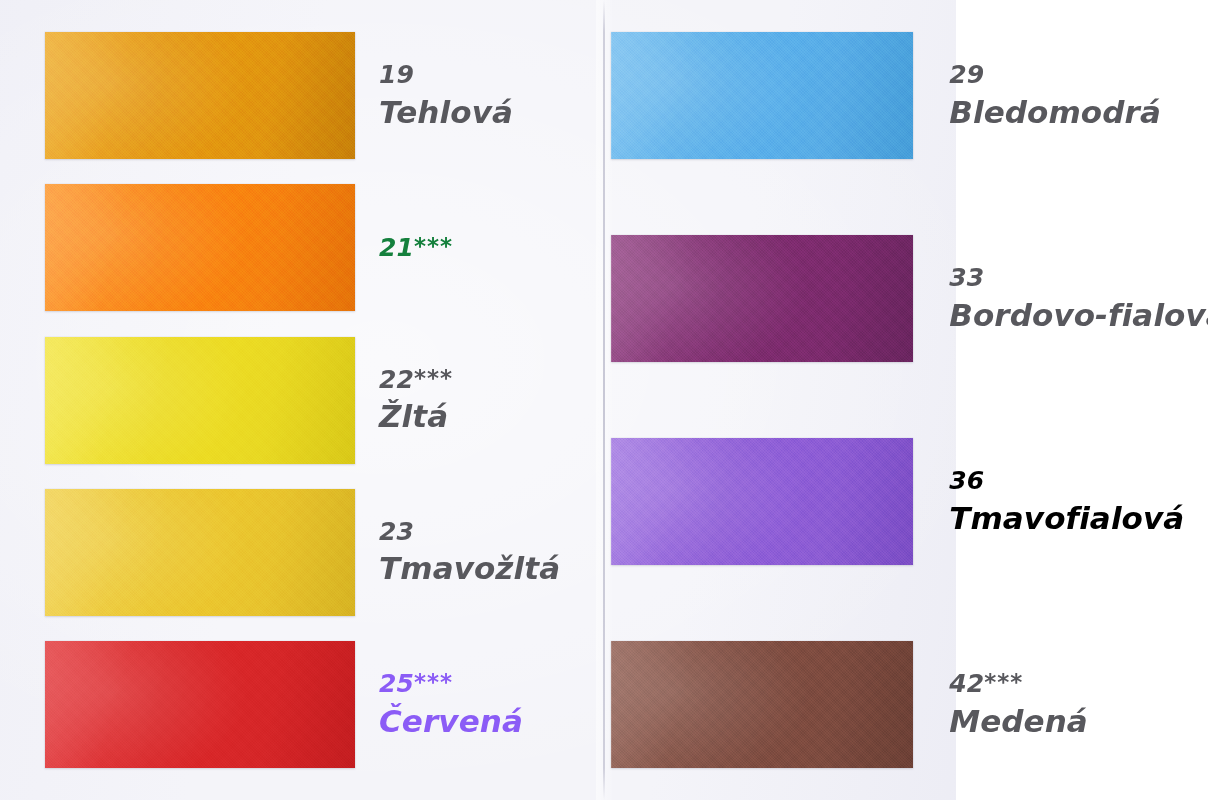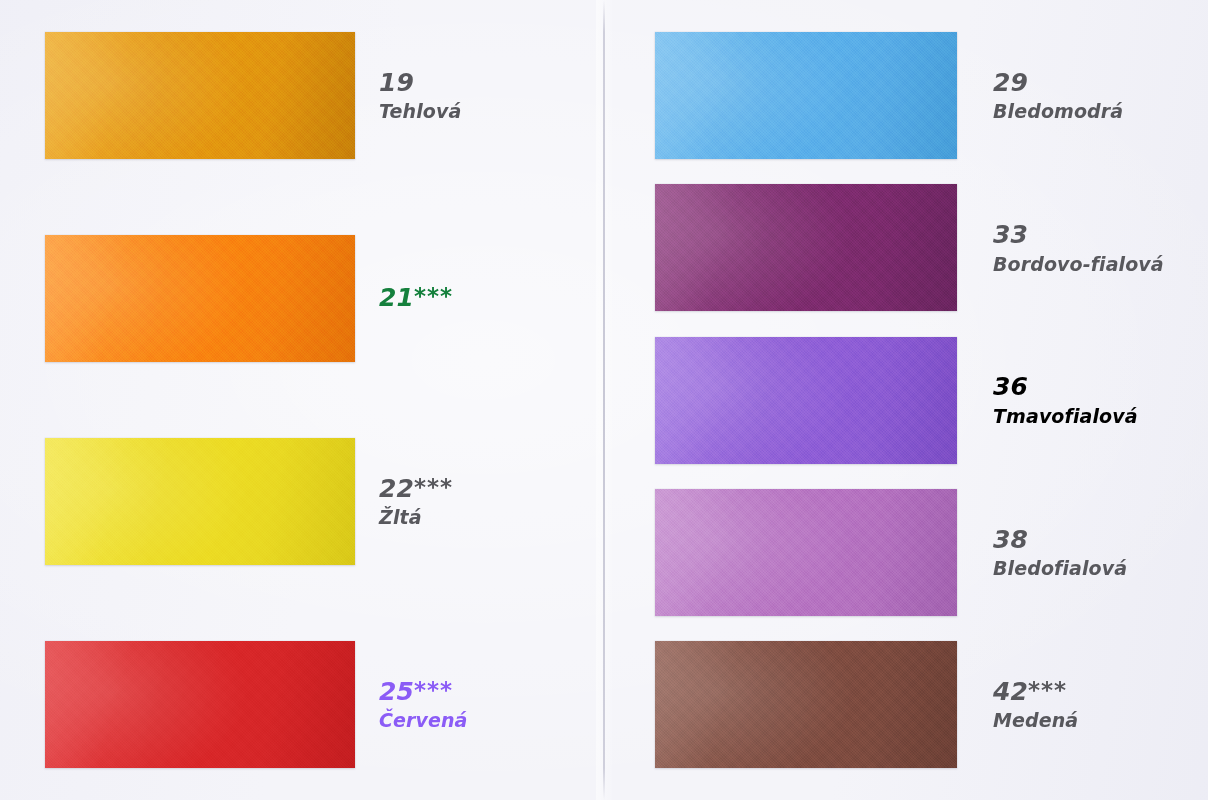--- a/index.html
+++ b/index.html
@@ -9,21 +9,21 @@
   }
   body {
     width: 1208px;
     height: 800px;
     font-family: "DejaVu Sans", "Liberation Sans", sans-serif;
     overflow: hidden;
   }
 
   .page {
     position: relative;
-    width: 1208px;
+    width: 956px;
     height: 800px;
     background: #f4f4f9;
     display: flex;
   }
 
   
   .page::after {
     content: "";
     position: absolute;
     inset: 0;
@@ -133,21 +133,21 @@
     display: block;
     font-size: 25px;
   }
   .label .code .stars {
     font-size: 23px;
     letter-spacing: 1px;
     vertical-align: 2px;
   }
   .label .name {
     display: block;
-    font-size: 19px;
+    font-size: 31px;
   }
 </style>
 </head>
 <body>
 
 <div class="page" style="background: rgb(244, 244, 249);">
 
   <div class="divider-glow"></div>
   <div class="divider"></div>
 
@@ -170,20 +170,27 @@
       </div>
 
       <div class="row">
         <div class="swatch" style="background: linear-gradient(100deg, rgb(242, 228, 58) 0%, rgb(236, 219, 34) 38%, rgb(236, 219, 34) 72%, rgb(226, 208, 24) 100%);"></div>
         <div class="label" style="color: rgb(88, 88, 93);">
           <span class="code"><span>22</span><span class="stars">***</span></span>
           <span class="name">Žltá</span>
         </div>
       </div>
 
+      <div class="row">
+        <div class="swatch" style="background: linear-gradient(100deg, rgb(240, 206, 68) 0%, rgb(235, 197, 45) 38%, rgb(235, 197, 45) 72%, rgb(224, 185, 34) 100%);"></div>
+        <div class="label" style="color: rgb(88, 88, 93);">
+          <span class="code"><span>23</span><span class="stars"></span></span>
+          <span class="name">Tmavožltá</span>
+        </div>
+      </div>
 
       <div class="row">
         <div class="swatch" style="background: linear-gradient(100deg, rgb(225, 49, 52) 0%, rgb(216, 37, 39) 38%, rgb(216, 37, 39) 72%, rgb(203, 29, 32) 100%);"></div>
         <div class="label" style="color: #8b5cf6;">
           <span class="code"><span>25</span><span class="stars">***</span></span>
           <span class="name">Červená</span>
         </div>
       </div>
 
     </div>
@@ -209,27 +216,20 @@
       </div>
 
       <div class="row">
         <div class="swatch" style="background: linear-gradient(100deg, rgb(154, 109, 223) 0%, rgb(139, 91, 214) 38%, rgb(139, 91, 214) 72%, rgb(125, 78, 204) 100%);"></div>
         <div class="label" style="color: #000000;">
           <span class="code"><span>36</span><span class="stars"></span></span>
           <span class="name">Tmavofialová</span>
         </div>
       </div>
 
-      <div class="row">
-        <div class="swatch" style="background: linear-gradient(100deg, rgb(190, 128, 201) 0%, rgb(180, 112, 192) 38%, rgb(180, 112, 192) 72%, rgb(167, 99, 181) 100%);"></div>
-        <div class="label" style="color: rgb(88, 88, 93);">
-          <span class="code"><span>38</span><span class="stars"></span></span>
-          <span class="name">Bledofialová</span>
-        </div>
-      </div>
 
       <div class="row">
         <div class="swatch" style="background: linear-gradient(100deg, rgb(135, 84, 72) 0%, rgb(123, 74, 62) 38%, rgb(123, 74, 62) 72%, rgb(110, 65, 54) 100%);"></div>
         <div class="label" style="color: rgb(88, 88, 93);">
           <span class="code"><span>42</span><span class="stars">***</span></span>
           <span class="name">Medená</span>
         </div>
       </div>
 
     </div>

